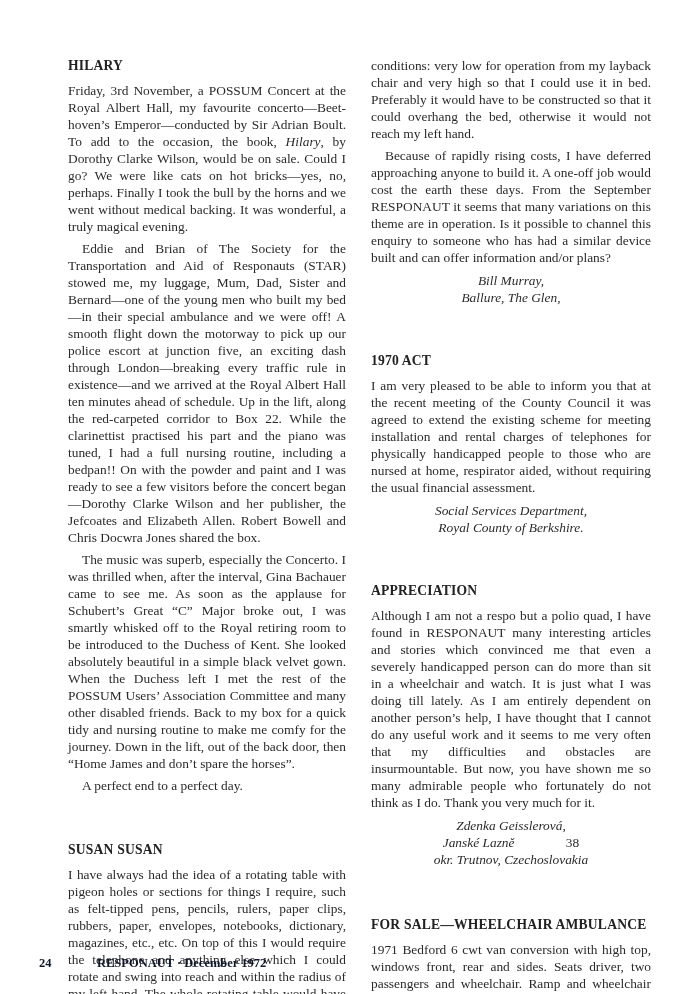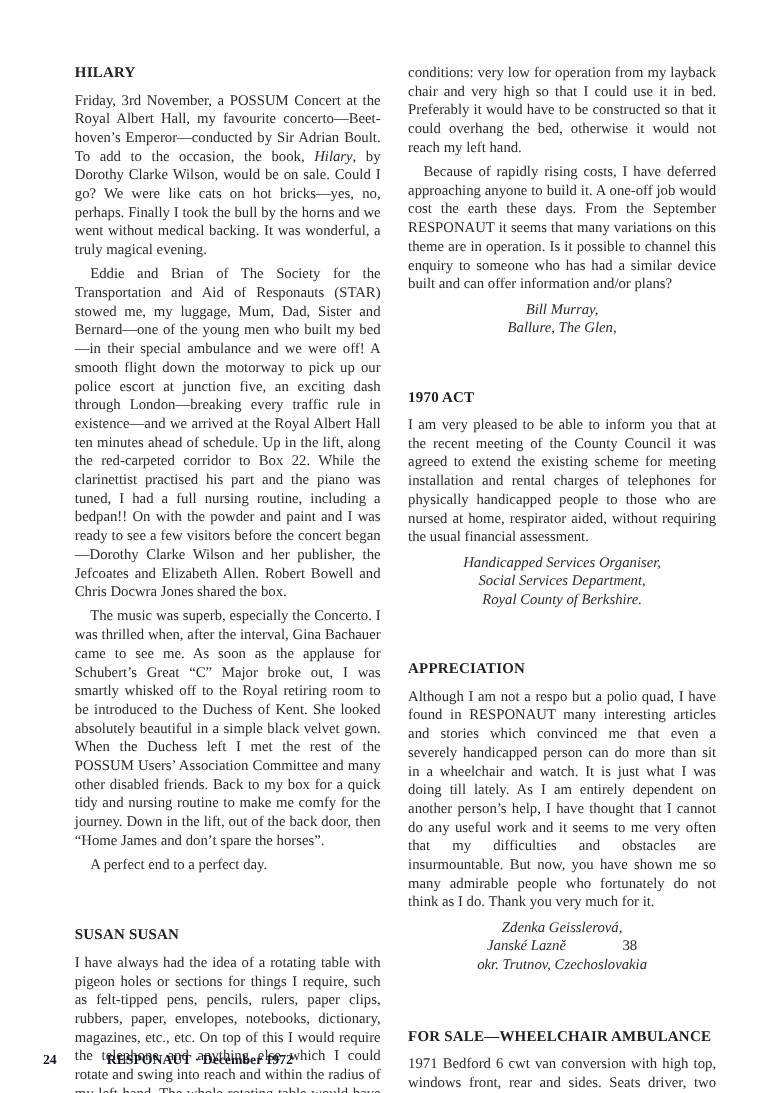--- a/index.html
+++ b/index.html
@@ -62,21 +62,20 @@
       <div>Ballure, The Glen,</div>
     </div>
   </section>
 
   <div class="sp2"></div>
 
   <section>
     <h2>1970 ACT</h2>
     <p>I am very pleased to be able to inform you that at the recent meeting of the County Council it was agreed to extend the existing scheme for meeting installation and rental charges of telephones for physically handicapped people to those who are nursed at home, respirator aided, without requiring the usual financial assessment.</p>
     <div class="sig">
-      <div>Handicapped Services Organiser,</div>
       <div>Social Services Department,</div>
       <div>Royal County of Berkshire.</div>
     </div>
   </section>
 
   <div class="sp2"></div>
 
   <section>
     <h2>APPRECIATION</h2>
     <p>Although I am not a respo but a polio quad, I have found in RESPONAUT many interesting articles and stories which convinced me that even a severely handicapped person can do more than sit in a wheelchair and watch. It is just what I was doing till lately. As I am entirely dependent on another person’s help, I have thought that I cannot do any useful work and it seems to me very often that my difficulties and obstacles are insurmountable. But now, you have shown me so many admirable people who fortunately do not think as I do. Thank you very much for it.</p>

